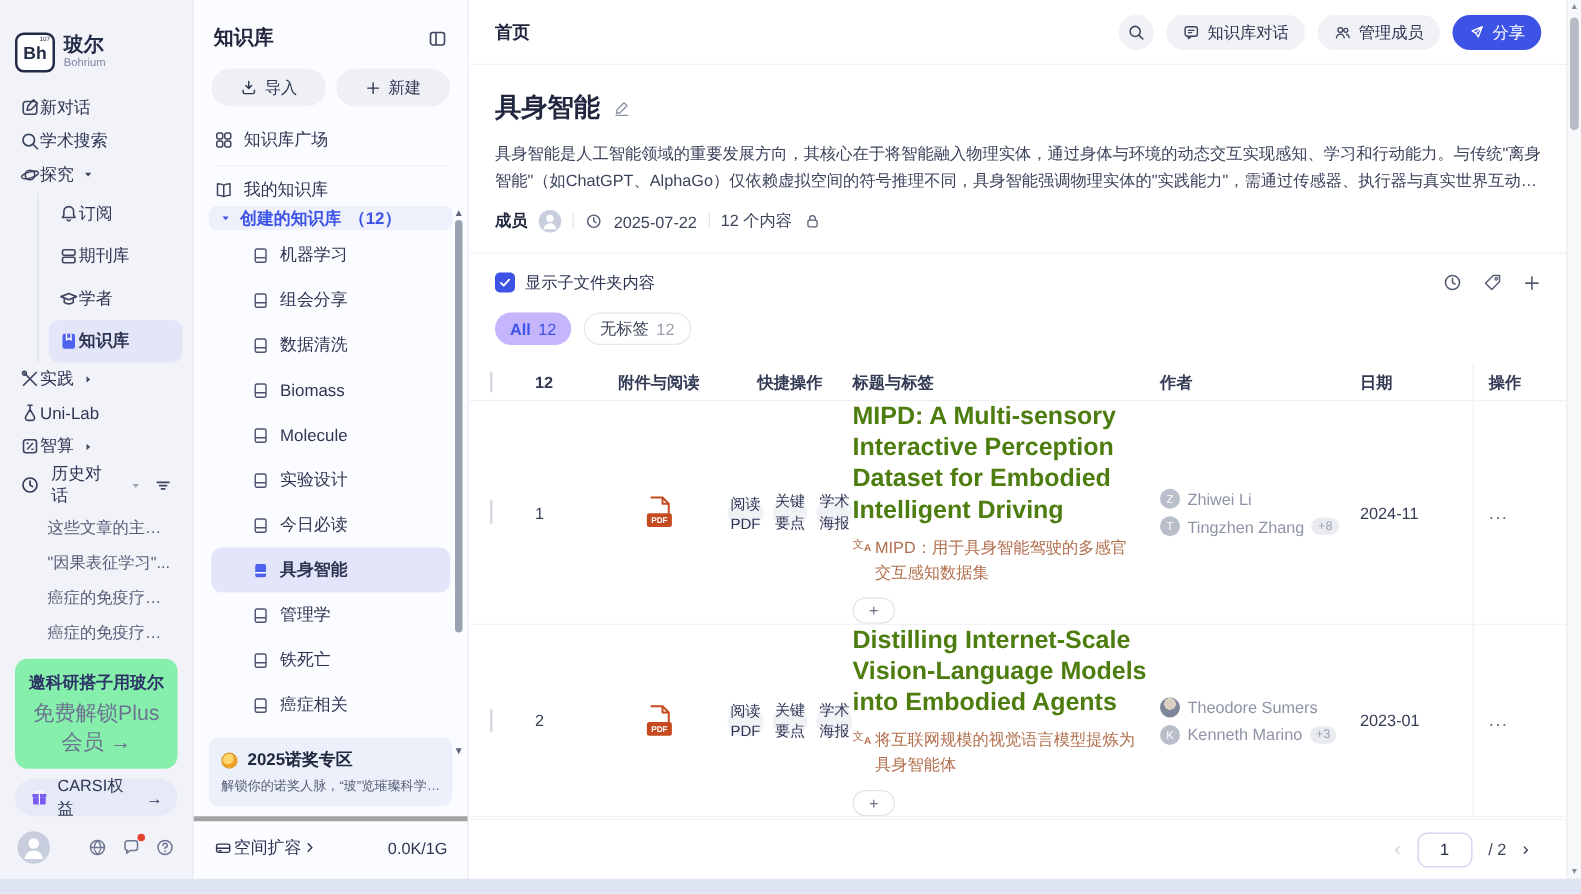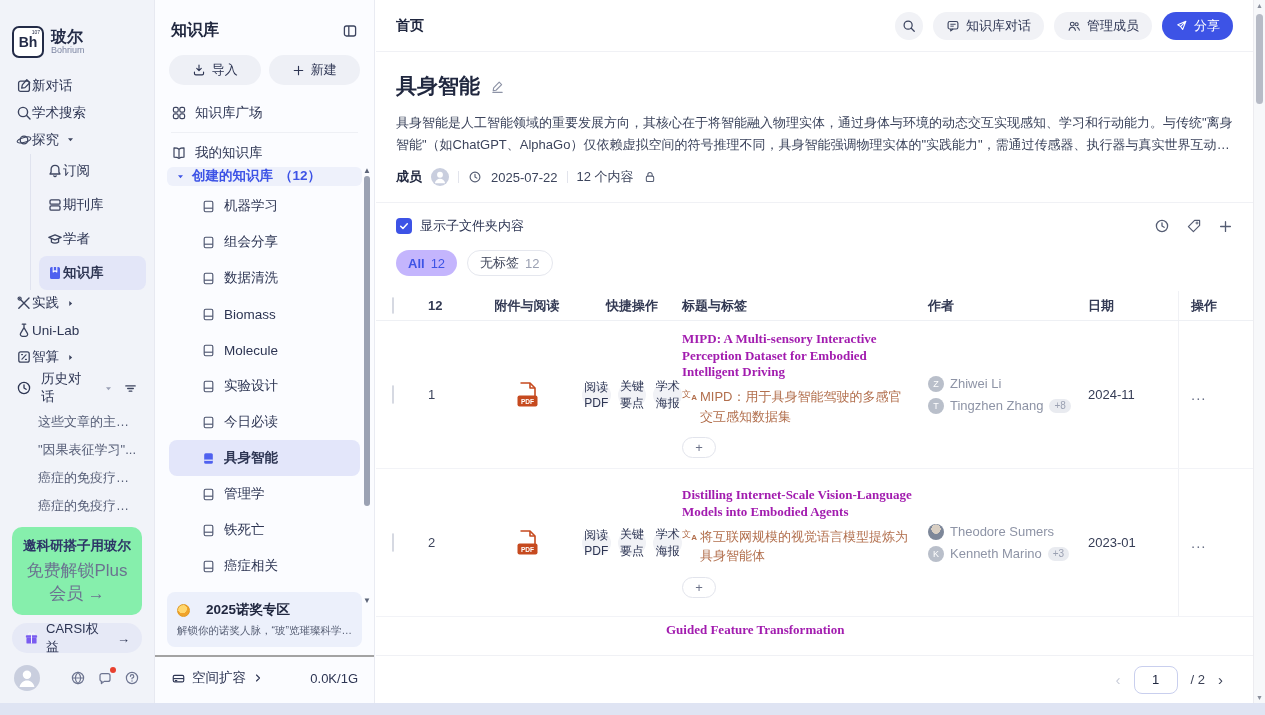--- a/index.html
+++ b/index.html
@@ -60,25 +60,25 @@
                 gap:6px; padding:0 8px; font-size:13.5px; color:#3d53e6; font-weight:bold; cursor:pointer; }
   .folders { }
   .f-item { display:flex; align-items:center; gap:8px; height:36px; margin:0 14px; padding-left:32px;
             border-radius:8px; font-size:13.5px; color:#2d3553; cursor:pointer; }
   .f-item .ic { color:#4b536e; }
   .f-item.sel { background:#e3e6fa; font-weight:bold; }
   .p2-scroll-up, .p2-scroll-dn { position:absolute; right:3px; font-size:8px; color:#5b6478; }
   .p2-thumb { position:absolute; right:4px; top:176px; width:6px; height:330px; background:#9ba2b3; border-radius:3px; }
   .p2-bottom { margin-top:auto; }
   .nobel { margin:8px 12px; background:#ecf0fb; border-radius:8px; padding:9px 10px; cursor:pointer; }
-  .nobel-t { display:flex; align-items:center; gap:16px; font-size:13.5px; font-weight:bold; color:#20273f; }
+  .nobel-t { display:flex; align-items:center; gap:8px; font-size:13.5px; font-weight:bold; color:#20273f; }
   .medal { width:13px; height:13px; border-radius:50%; background:radial-gradient(circle at 40% 35%, #ffd76e 0 45%, #f0a32a 46% 100%); border:1px solid #e09a22; }
   .nobel-s { font-size:10.5px; color:#555d73; margin-top:5px; }
-  .p2-storage { border-top:2px solid #a3a3a3; margin:0 0; padding:12px 16px 16px; display:flex; align-items:center;
-                gap:6px; font-size:13.5px; color:#2d3553; cursor:pointer; }
+  .p2-storage { border-top:4px solid #a3a3a3; margin:0 0; padding:12px 16px 16px; display:flex; align-items:center;
+                gap:1px; font-size:13.5px; color:#2d3553; cursor:pointer; }
   .p2-storage .val { margin-left:auto; font-size:13px; color:#2d3553; }
 
   
   .main { position:absolute; left:376px; top:0; width:877px; height:703px; background:#fff; display:flex; flex-direction:column; }
   .m-topbar { height:52px; flex:none; display:flex; align-items:center; padding:0 20px; border-bottom:1px solid #f0f1f5; }
   .m-crumb { font-size:14px; font-weight:bold; color:#20273f; }
   .m-actions { margin-left:auto; display:flex; align-items:center; gap:10px; }
   .a-circle { width:28px; height:28px; border-radius:50%; background:#f1f2f6; display:flex; align-items:center;
               justify-content:center; color:#3c445f; cursor:pointer; }
   .a-pill { height:28px; border-radius:14px; background:#f1f2f6; display:flex; align-items:center; gap:6px;
@@ -119,22 +119,22 @@
   .c-date { width:90px; }
   .c-act { flex:1; align-self:stretch; border-left:1px solid #f0f1f5; display:flex; align-items:center; padding-left:12px; }
   .t-body { flex:1; overflow:hidden; }
   .t-row { display:flex; align-items:center; min-height:148px; padding-left:16px; border-bottom:1px solid #f2f3f7; }
   .rcbx { width:16px; height:16px; border:1.5px solid #d6d9e2; border-radius:4px; background:#fff; cursor:pointer; }
   .t-num { font-size:13px; color:#3c445c; }
   .pdf-wrap { display:flex; justify-content:center; }
   .quick { display:flex; flex-direction:row; gap:7px; align-items:center; }
   .q-pill { width:66px; height:24px; background:#f1f2f6; border-radius:12px; font-size:12px; color:#2d3553;
             display:flex; align-items:center; justify-content:center; cursor:pointer; }
-  .r-title { font-family:Liberation Serif, serif; font-weight:bold; font-size:13px;
-             line-height:1.25; color:#a21caf; padding-right:10px; }
+  .r-title { font-family:Liberation Sans, sans-serif; font-weight:bold; font-size:20px;
+             line-height:1.25; color:#4d7c0f; padding-right:10px; }
   .r-tag { margin-top:7px; font-size:13px; line-height:1.5; color:#b26f4d; padding-right:14px; position:relative; padding-left:18px; }
   .tr-ic { position:absolute; left:0; top:1px; width:15px; height:15px; }
   .tr-ic .z1 { position:absolute; left:0; top:0; font-size:9px; color:#b26f4d; }
   .tr-ic .z2 { position:absolute; right:0; bottom:-1px; font-size:8px; color:#b26f4d; font-weight:bold; }
   .add-tag { margin-top:11px; width:34px; height:21px; border:1px solid #e2e4ec; border-radius:11px; color:#6a7188;
              display:flex; align-items:center; justify-content:center; font-size:13px; cursor:pointer; background:#fff; }
   .authors { display:flex; flex-direction:column; gap:6px; padding-right:8px; }
   .a-line { display:flex; align-items:center; gap:6px; font-size:13px; color:#8e94a6; }
   .a-av { width:16px; height:16px; border-radius:50%; background:#b9bfca; color:#fff; font-size:9px;
           display:flex; align-items:center; justify-content:center; }

